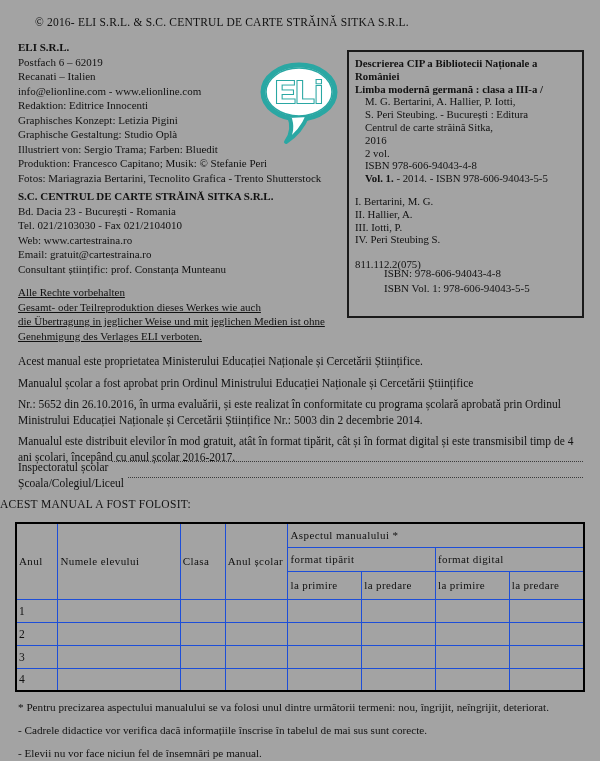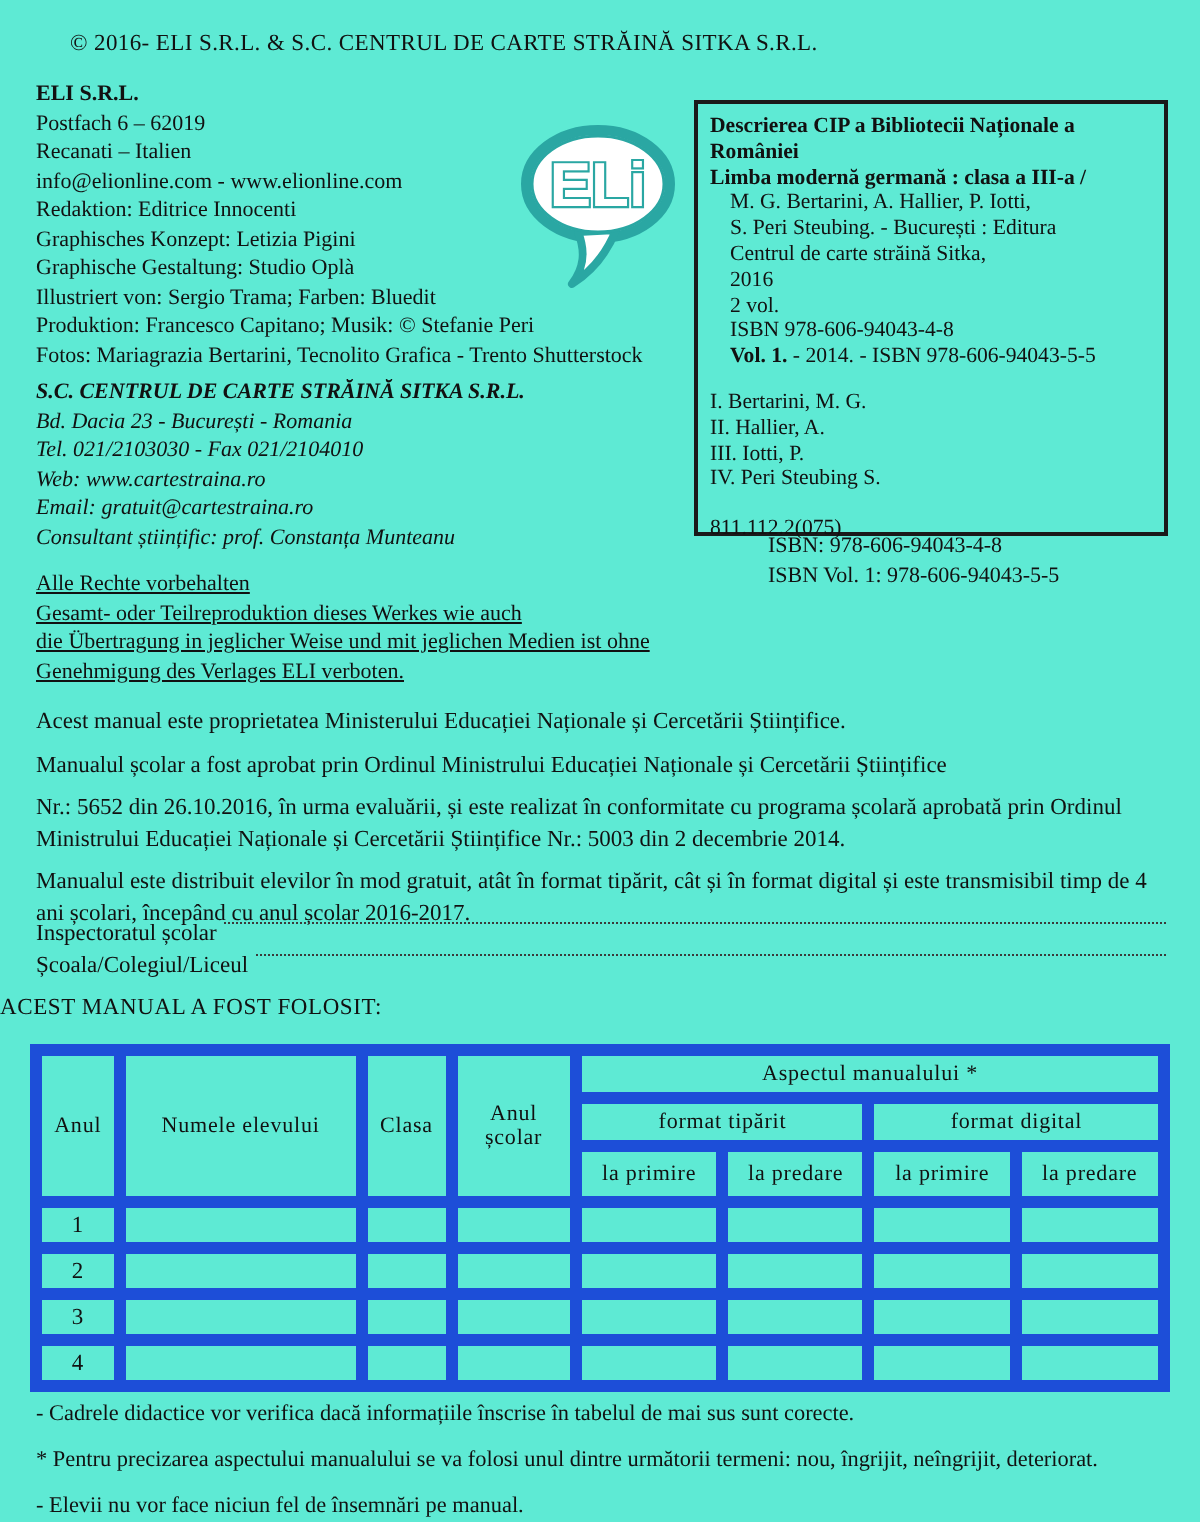--- a/index.html
+++ b/index.html
@@ -1,42 +1,42 @@
 <!DOCTYPE html>
 <html><head>
 <meta charset="utf-8">
 <style>
   * { margin: 0; padding: 0; box-sizing: border-box; }
   html, body { background: #888; }
   .page {
     position: relative;
     width: 600px; height: 761px;
-    background: #5eead4;
+    background: #a3a3a3;
     color: #111;
     font-family: "Liberation Serif", "DejaVu Serif", serif;
     overflow: hidden;
     margin: 0 auto;
   }
   .copyright {
     position: absolute; left: 35px; top: 16px;
     font-size: 11.5px; letter-spacing: 0.2px;
   }
   
   .left-col {
     position: absolute; left: 18px; top: 40px; width: 335px;
     font-size: 11px; line-height: 14.5px;
   }
   .left-col .co-name { font-weight: bold; }
-  .sitka-block { margin-top: 4px; font-style: italic; }
+  .sitka-block { margin-top: 4px; }
   .rights-block { margin-top: 9px; text-decoration: underline; }
   
   .logo { position: absolute; left: 259px; top: 62px; }
   
   .cip-box {
-    position: absolute; left: 347px; top: 50px; width: 237px; height: 218px;
+    position: absolute; left: 347px; top: 50px; width: 237px; height: 268px;
     border: 2px solid #1a1a1a;
     padding: 5px 6px;
     font-size: 10.8px; line-height: 12.8px;
   }
   .cip-box .b { font-weight: bold; }
   .cip-indent { padding-left: 10px; }
   .cip-index { margin-top: 10px; }
   .cip-class { margin-top: 12px; }
   .isbn-block {
     position: absolute; left: 384px; top: 266px;
@@ -63,22 +63,22 @@
     text-align: left; font-size: 11.5px; letter-spacing: 0.3px;
   }
   
   table.manual {
     position: absolute; left: 15px; top: 522px;
     width: 570px; border-collapse: collapse;
     border: 2px solid #000;
     font-size: 11px;
   }
   table.manual td {
-    border: 6px solid #1d4ed8;
-    text-align: center; vertical-align: middle;
+    border: 1px solid #1d4ed8;
+    vertical-align: middle;
     padding: 1px 2px;
     letter-spacing: 0.4px;
   }
   tr.hdr1 td { height: 24px; }
   tr.hdr2 td { height: 24px; }
   tr.hdr3 td { height: 28px; }
   tr.body-row td { height: 23px; }
   tr.body-row td.rownum { font-size: 11.5px; }
   
   .footnotes {
@@ -242,18 +242,18 @@
           <td></td>
           <td></td>
           <td></td>
           <td></td>
           <td></td>
     </tr>
   </tbody>
     </table>
 
   <div class="footnotes">
+    <div>* Pentru precizarea aspectului manualului se va folosi unul dintre următorii termeni: nou, îngrijit, neîngrijit, deteriorat.</div>
     <div>- Cadrele didactice vor verifica dacă informațiile înscrise în tabelul de mai sus sunt corecte.</div>
-    <div>* Pentru precizarea aspectului manualului se va folosi unul dintre următorii termeni: nou, îngrijit, neîngrijit, deteriorat.</div>
     <div>- Elevii nu vor face niciun fel de însemnări pe manual.</div>
   </div>
 
 </div>
 
 </body></html>

